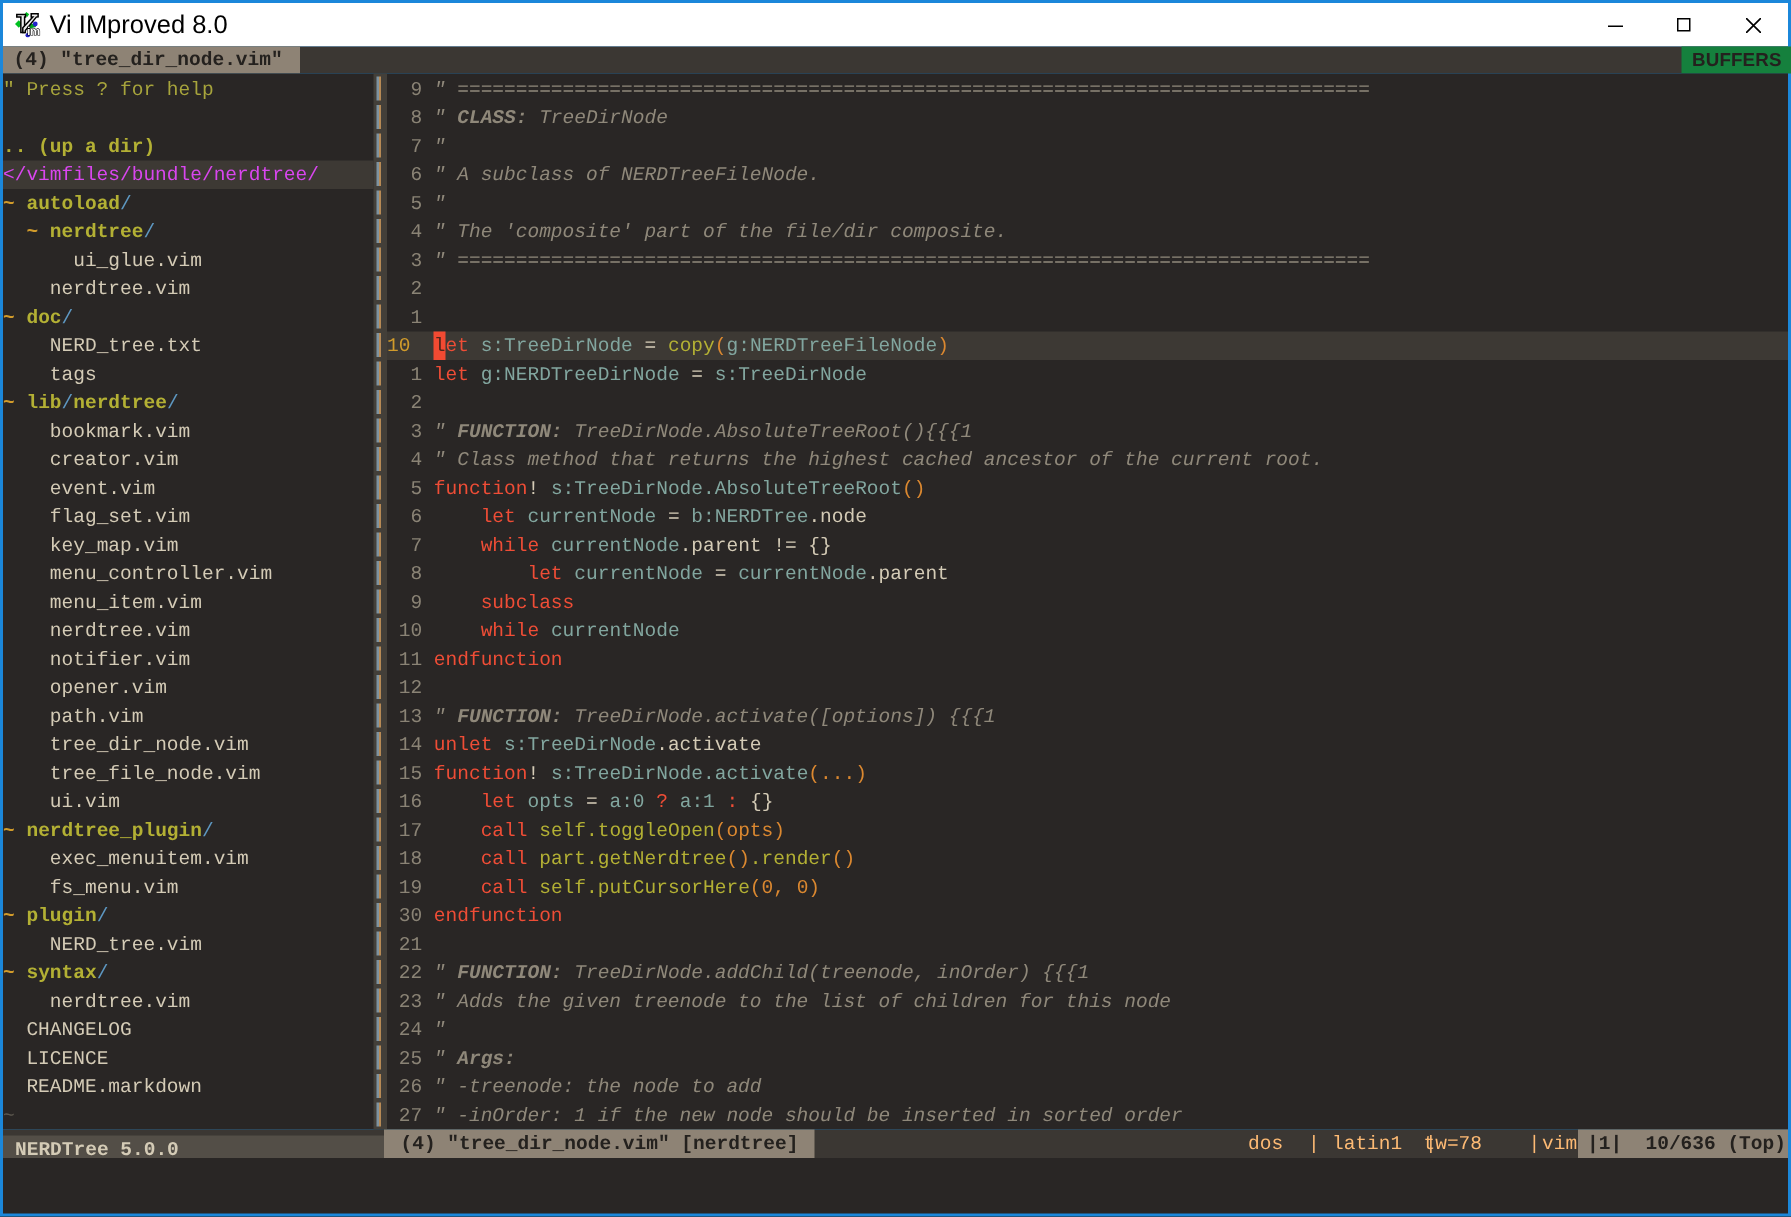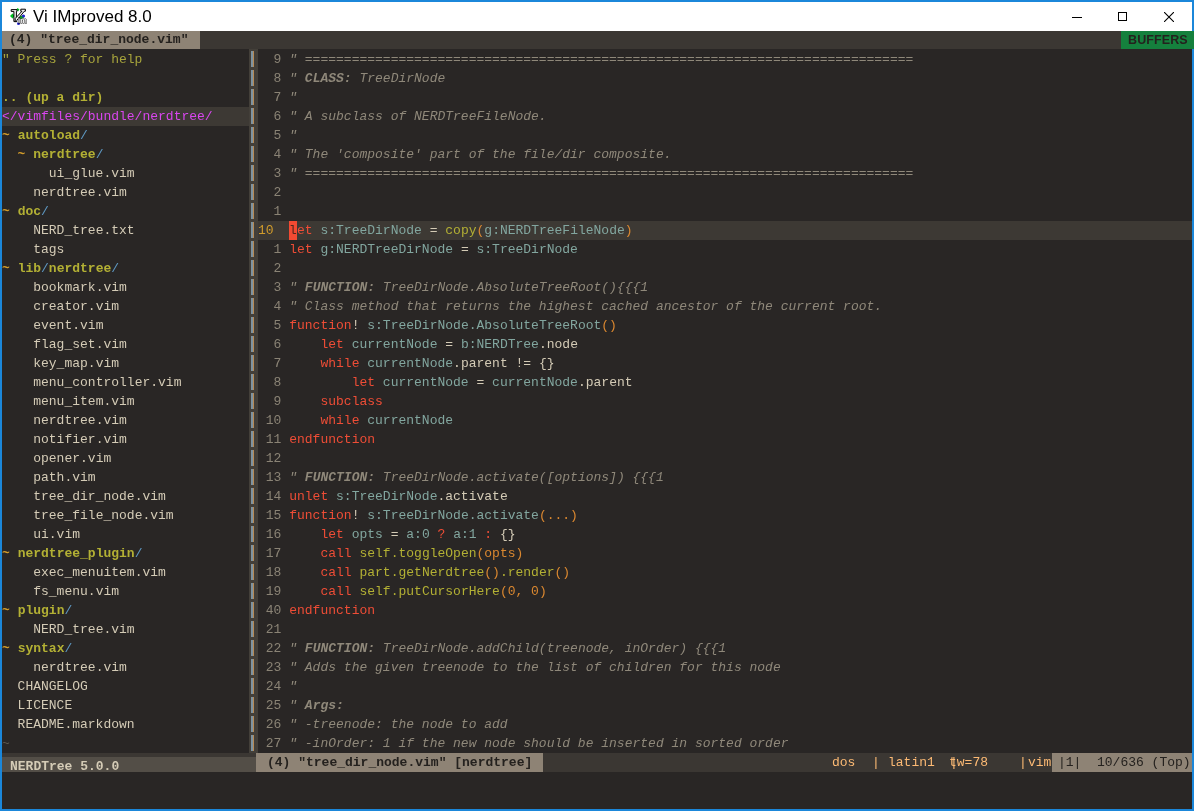--- a/index.html
+++ b/index.html
@@ -21,21 +21,21 @@
 #sepcol{left:247px;top:0;width:9px;height:704px;background:#433f39}
 .sb{position:absolute;left:2px;width:3px;height:16px;background:linear-gradient(90deg,#7e93a0 0 50%,#b78a55 50% 100%)}
 #cursor{left:287px;top:172px;width:8px;height:19px;background:#f24a32;color:#50261c;font:13px/19px "Liberation Mono",monospace;text-align:center}
 #status{left:2px;top:753px;width:1190px;height:19px;background:#3b3733}
 #stl{position:absolute;left:0;top:4px;width:254px;height:19px;background:#534e47}
 #stl span{position:absolute;left:8px;line-height:19px;font-size:13px;font-weight:bold;color:#d4cbb6;white-space:pre}
 #stm{position:absolute;left:254px;top:0;width:287px;height:19px;background:#8e8375}
 #stm span{position:absolute;left:11px;line-height:19px;font-size:13px;font-weight:bold;color:#24211e;white-space:pre}
 .sr{position:absolute;top:0;line-height:19px;font-size:13px;color:#fdba74;white-space:pre}
 #str2{position:absolute;left:1050px;top:0;width:140px;height:19px;background:#8e8375}
-#str2 span{position:absolute;left:6px;line-height:19px;font-size:13px;font-weight:normal;color:#24211e;white-space:pre}
+#str2 span{position:absolute;left:6px;line-height:19px;font-size:13px;font-weight:bold;color:#24211e;white-space:pre}
 #cmd{left:2px;top:772px;width:1190px;height:37px;background:#292625}
 .n{color:#8a8375}
 .y{color:#d19b2b}
 .c{color:#8f887a;font-style:italic}
 .cb{color:#8f887a;font-style:italic;font-weight:bold}
 .r{color:#ef4d36}
 .t{color:#82a69f}
 .g{color:#b3b034;font-weight:normal}
 .o{color:#db8830}
 .f{color:#d4cbb6}
@@ -183,21 +183,21 @@
 <span class="n"> 10 </span>    <span class="r">while</span> <span class="t">currentNode</span>
 <span class="n"> 11 </span><span class="r">endfunction</span>
 <span class="n"> 12 </span>
 <span class="n"> 13 </span><span class="c">" <span class="cb">FUNCTION:</span> TreeDirNode.activate([options]) {{{1</span>
 <span class="n"> 14 </span><span class="r">unlet</span> <span class="t">s:TreeDirNode</span><span class="f">.activate</span>
 <span class="n"> 15 </span><span class="r">function</span><span class="f">!</span> <span class="t">s:TreeDirNode.activate</span><span class="o">(...)</span>
 <span class="n"> 16 </span>    <span class="r">let</span> <span class="t">opts</span> <span class="f">= </span><span class="t">a:0</span> <span class="r">?</span> <span class="t">a:1</span> <span class="r">:</span> <span class="f">{}</span>
 <span class="n"> 17 </span>    <span class="r">call</span> <span class="g">self.toggleOpen</span><span class="o">(opts)</span>
 <span class="n"> 18 </span>    <span class="r">call</span> <span class="g">part.getNerdtree</span><span class="o">()</span><span class="g">.render</span><span class="o">()</span>
 <span class="n"> 19 </span>    <span class="r">call</span> <span class="g">self.putCursorHere</span><span class="o">(0, 0)</span>
-<span class="n"> 40 </span><span class="r">endfunction</span>
+<span class="n"> 30 </span><span class="r">endfunction</span>
 <span class="n"> 21 </span>
 <span class="n"> 22 </span><span class="c">" <span class="cb">FUNCTION:</span> TreeDirNode.addChild(treenode, inOrder) {{{1</span>
 <span class="n"> 23 </span><span class="c">" Adds the given treenode to the list of children for this node</span>
 <span class="n"> 24 </span><span class="c">"</span>
 <span class="n"> 25 </span><span class="c">" <span class="cb">Args:</span></span>
 <span class="n"> 26 </span><span class="c">" -treenode: the node to add</span>
 <span class="n"> 27 </span><span class="c">" -inOrder: 1 if the new node should be inserted in sorted order</span></pre>
   <div id="cursor" class="abs">l</div>
 </div>
 <div id="status" class="abs">

